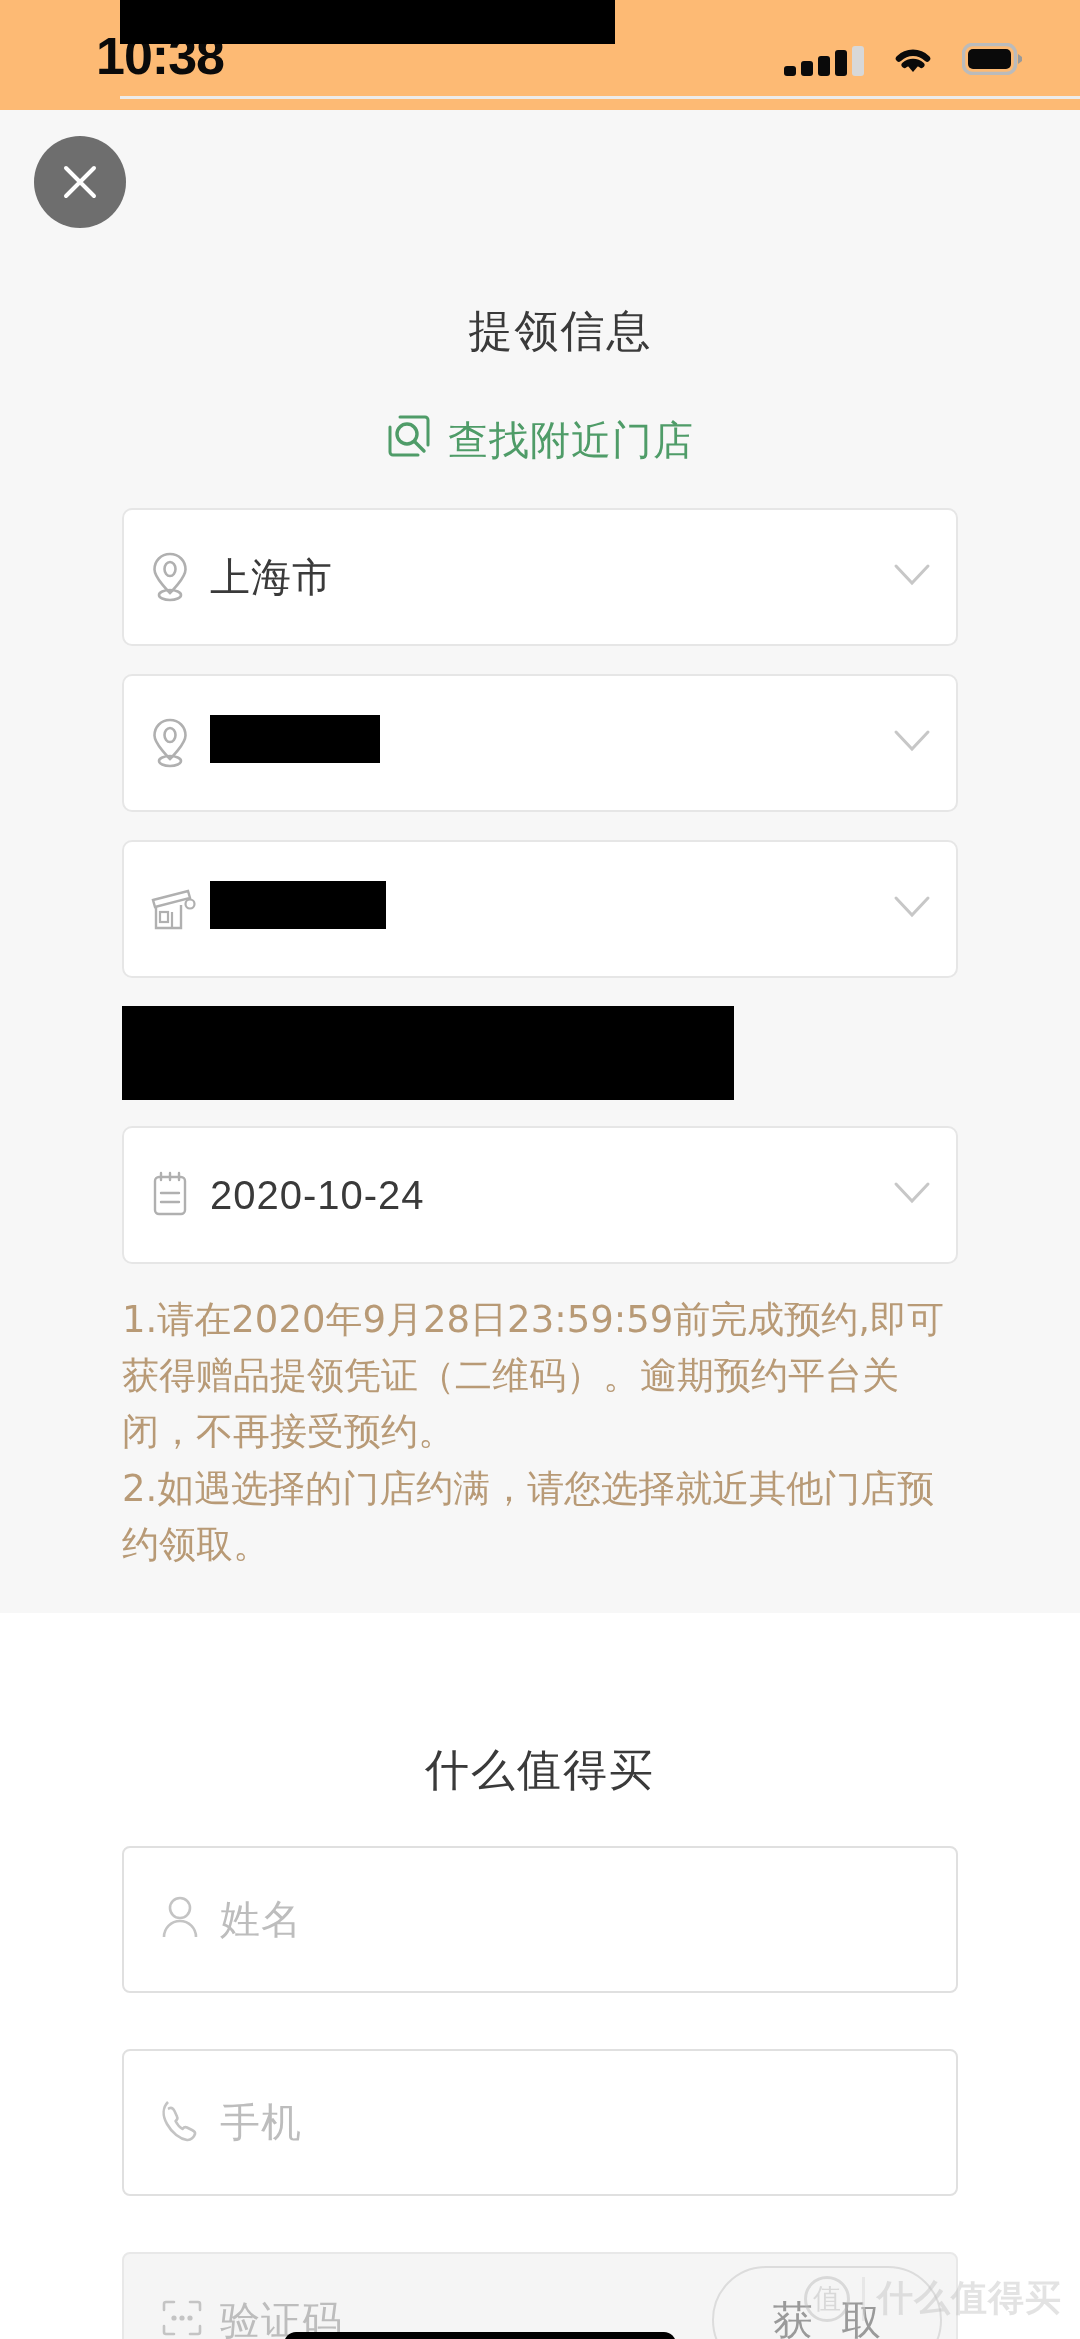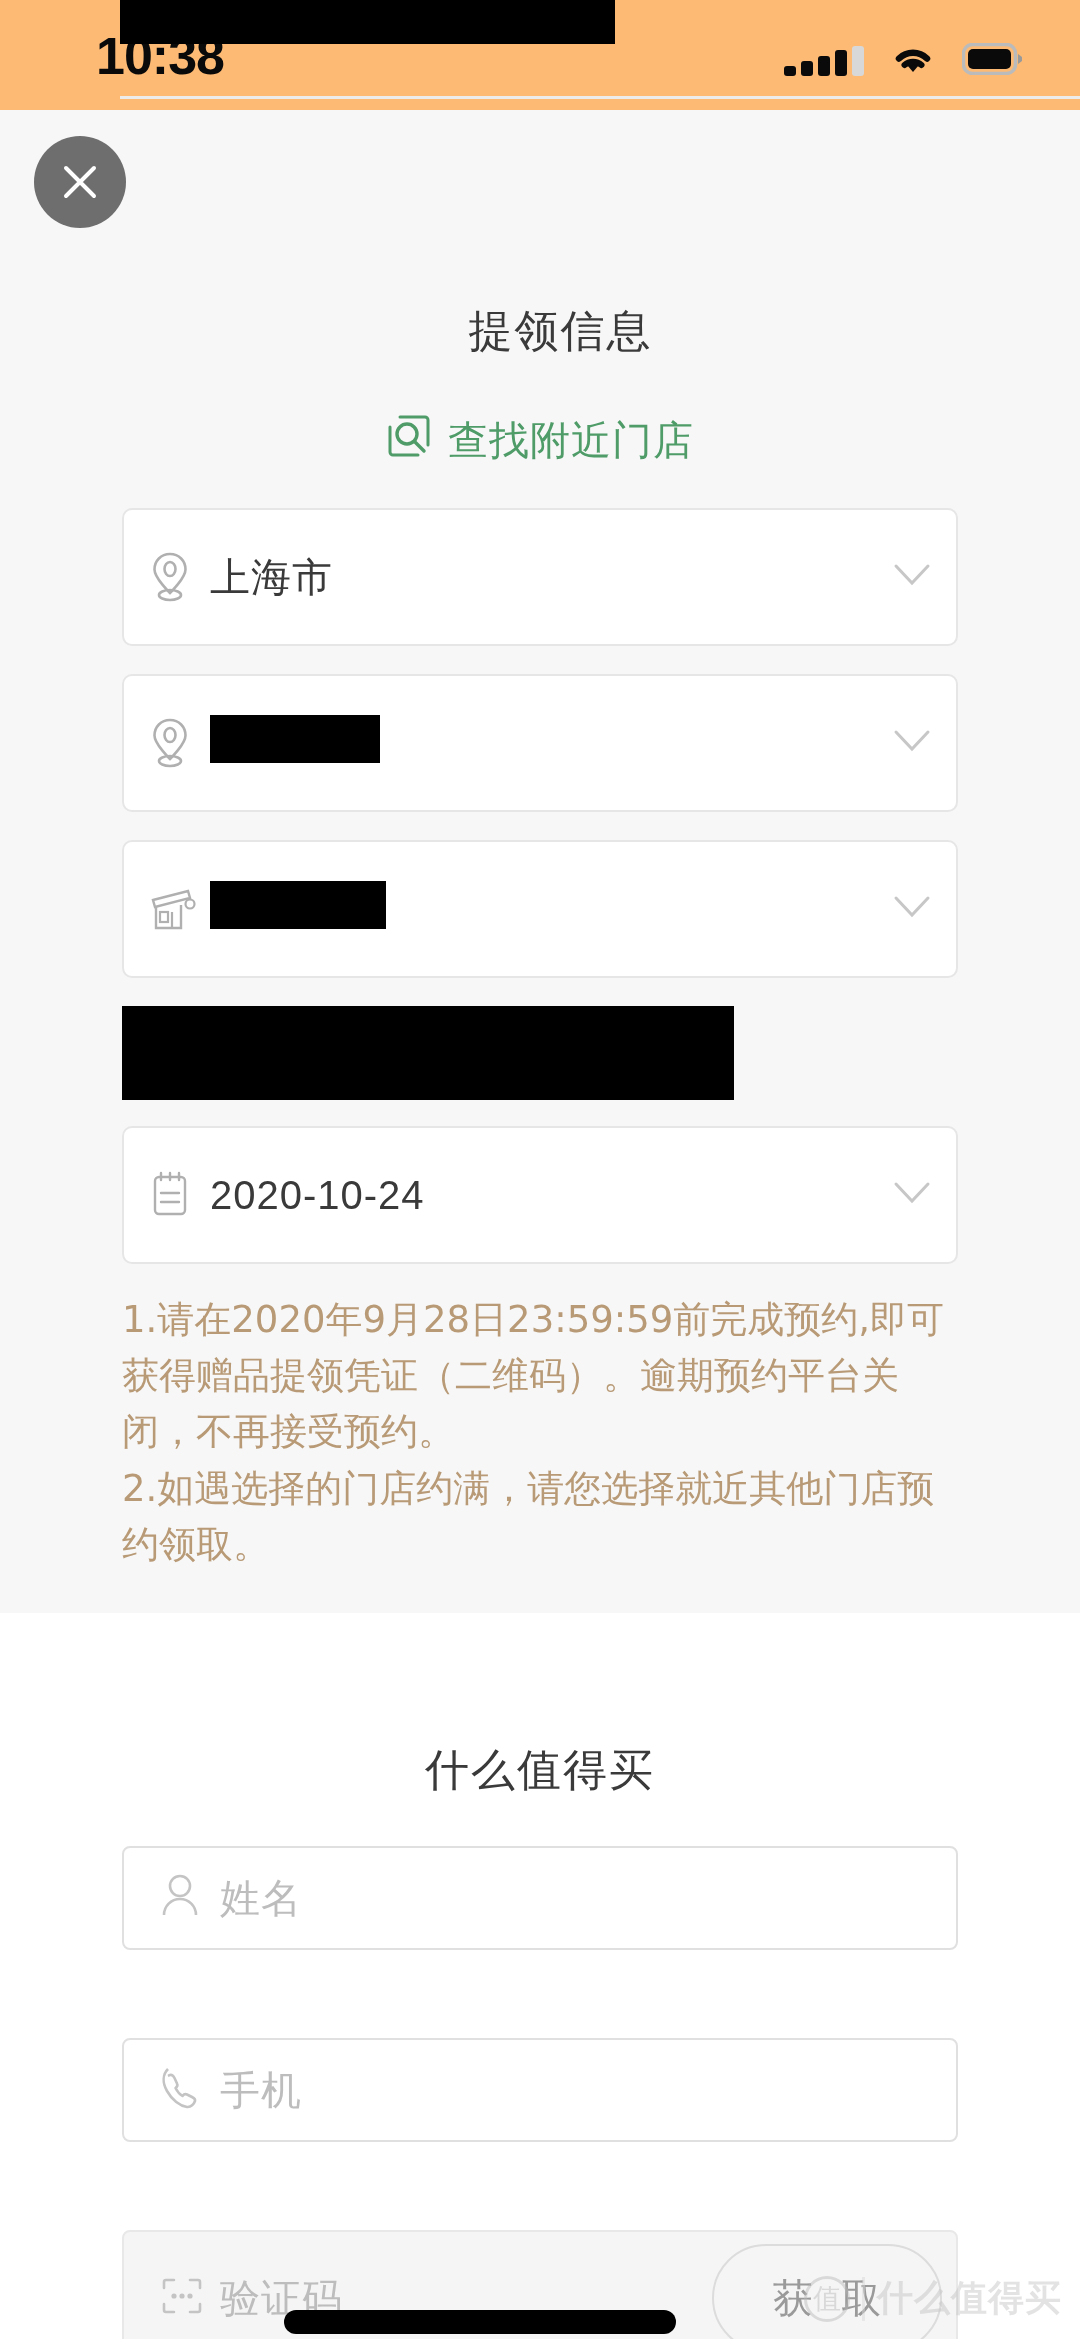--- a/index.html
+++ b/index.html
@@ -151,28 +151,28 @@
   .section-title2 {
     text-align:center;
     font-size:44px;
     color:#3a3a3a;
     font-weight:500;
     padding-top:128px;
     letter-spacing:2px;
   }
   .fields2 { padding:0 122px; margin-top:46px; }
   .field2 {
-    height:104px;
+    height:147px;
     background:#ffffff;
     border:2px solid #e0e0e0;
     border-radius:8px;
     display:flex;
     align-items:center;
     padding:0 34px;
-    margin-bottom:88px;
+    margin-bottom:56px;
     position:relative;
   }
   .field2 .ph {
     font-size:40px;
     color:#bdbdbd;
     letter-spacing:1px;
   }
   .field2 .ficon { width:62px; flex:0 0 62px; }
 
   .field-code {

